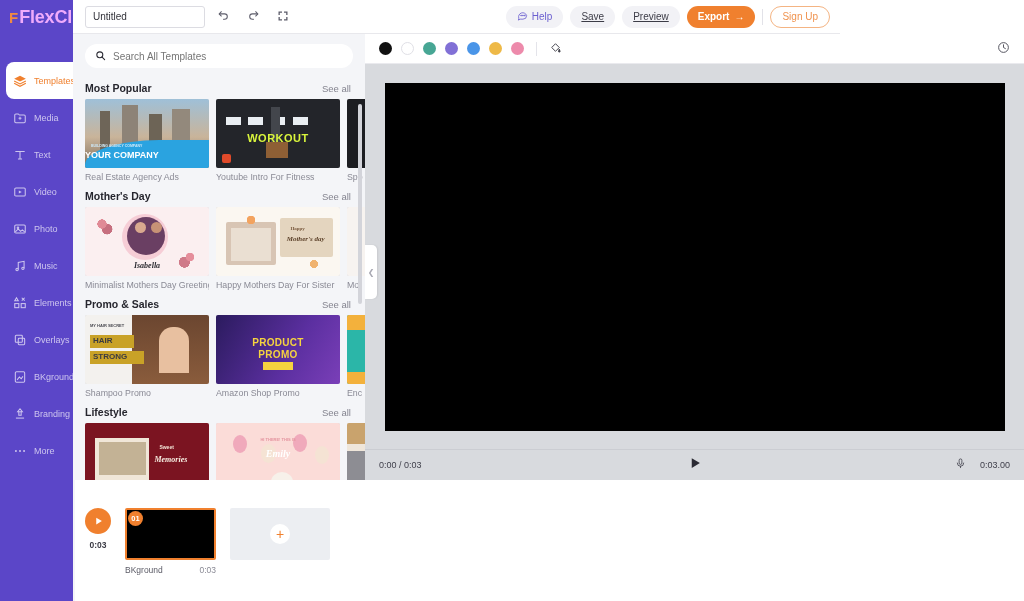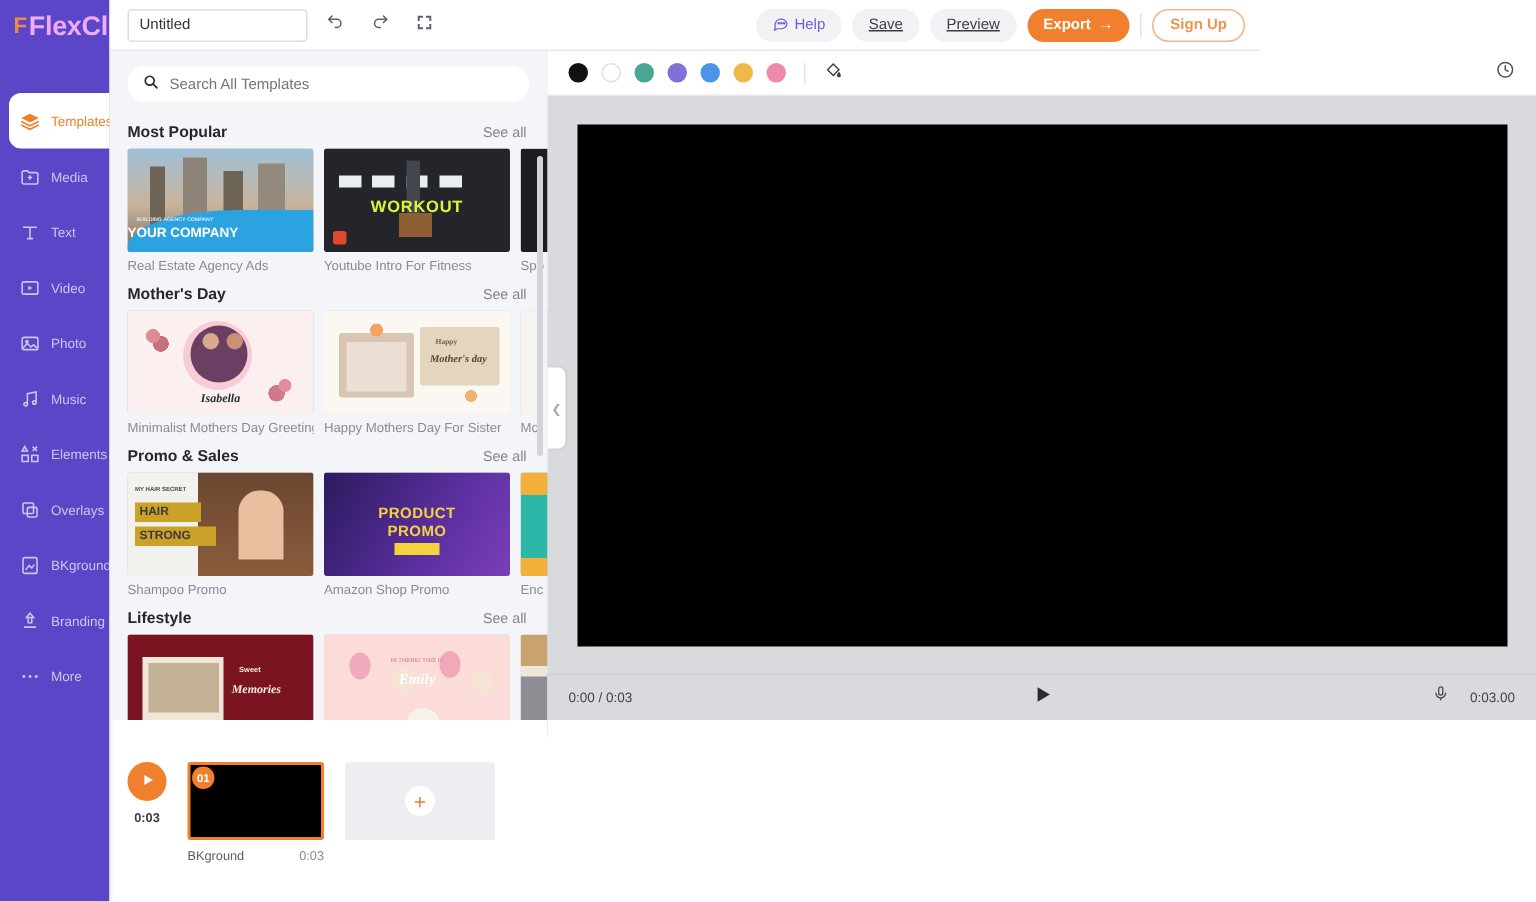--- a/index.html
+++ b/index.html
@@ -59,21 +59,21 @@
   }
   .tb-right { margin-left: auto; display: flex; align-items: center; padding-right: 10px; gap: 7px; }
   .btn {
     height: 22px; border-radius: 11px; font-size: 10px;
     display: flex; align-items: center; justify-content: center;
     cursor: pointer; padding: 0 11px; white-space: nowrap;
   }
   .btn-help { background: #f2f2f6; color: #6b5fd0; gap: 4px; }
   .btn-plain { background: #f2f2f6; color: #3c3c47; text-decoration: underline; }
   .btn-export { background: #f0802e; color: #ffffff; gap: 5px; font-weight: bold; }
-  .btn-signup { background: #fff; color: #f0934f; border: 1px solid #f4b483; font-weight: bold; }
+  .btn-signup { background: #fff; color: #f0934f; border: 1px solid #f4b483; }
   .sep { width: 1px; height: 16px; background: #e2e2e8; }
 
   
   .panel {
     position: absolute; left: 73px; top: 34px;
     width: 292px; height: 567px;
     background: #f4f5f8; overflow: hidden;
   }
   .search-wrap { padding: 10px 12px 6px 12px; }
   .search-box {

